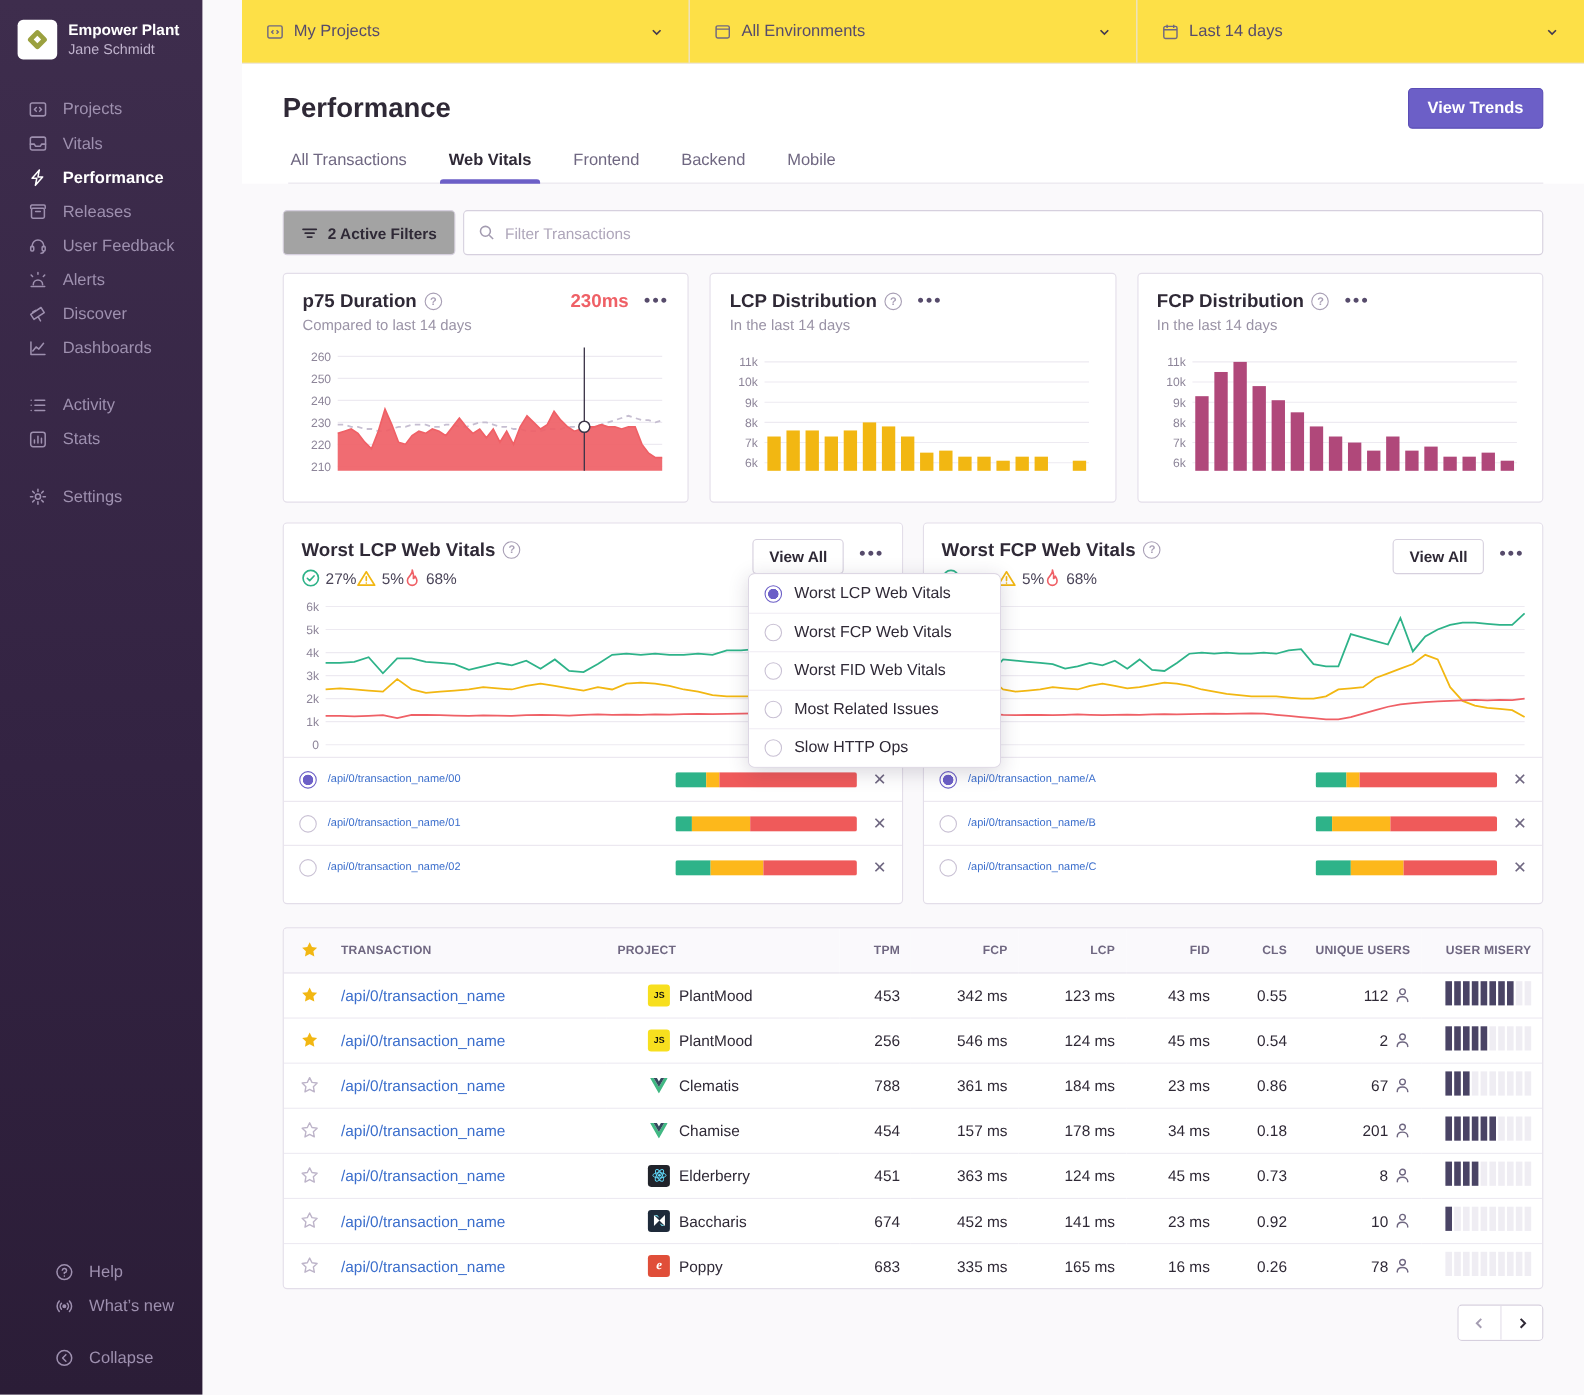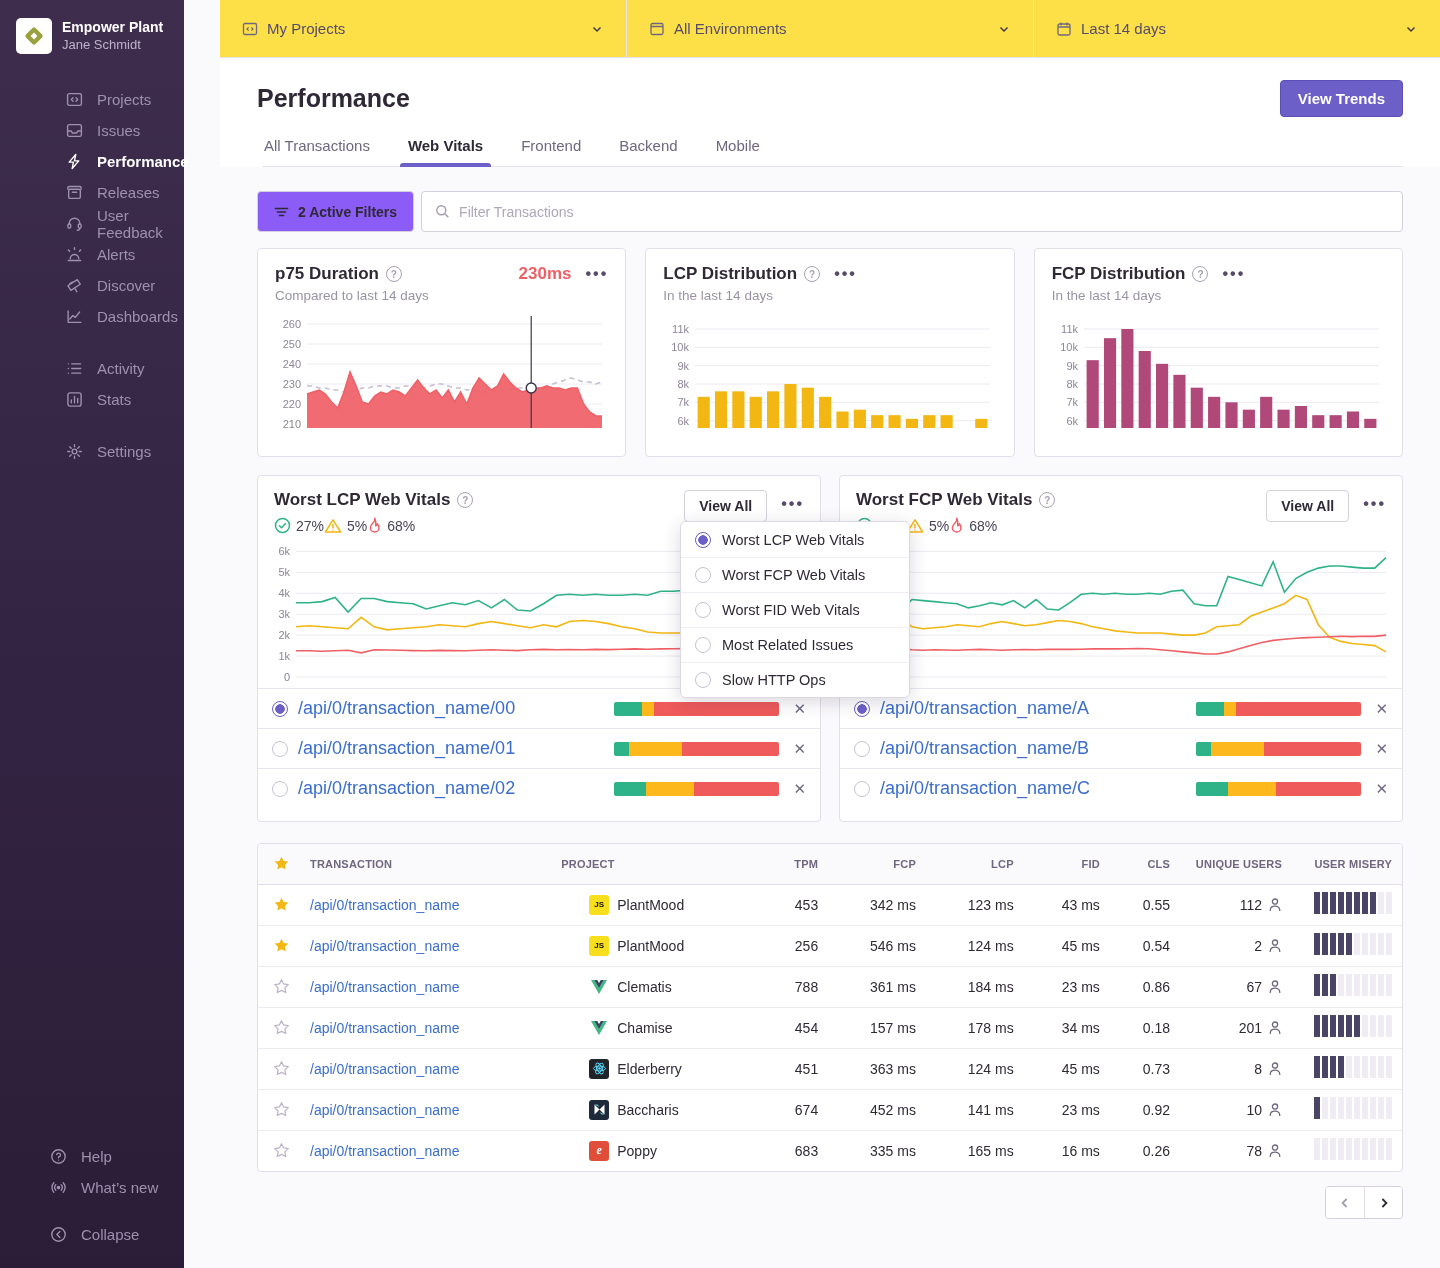--- a/index.html
+++ b/index.html
@@ -8,21 +8,21 @@
 
   
   .sidebar { position:absolute; left:0; top:0; width:184px; height:1268px;
     background:linear-gradient(180deg,#3E2D4D 0%,#332342 55%,#2B1D37 100%);
     display:flex; flex-direction:column; padding:14px 0 18px 0; }
   .org { display:flex; align-items:center; gap:10px; padding:4px 16px 0 16px; }
   .org-logo { width:36px; height:36px; background:#fff; border-radius:5px; display:flex; align-items:center; justify-content:center; }
   .org-name { color:#fff; font-weight:bold; font-size:14px; line-height:1.25; }
   .org-user { color:#BFB2CC; font-size:13px; line-height:1.25; }
   .nav { margin-top:30px; display:flex; flex-direction:column; }
-  .nav-group { display:flex; flex-direction:column; margin-bottom:21px;padding-left:40px; }
+  .nav-group { display:flex; flex-direction:column; margin-bottom:21px; }
   .nav-item { display:flex; align-items:center; gap:14px; height:31px; padding-left:26px;
     color:#9E90AF; font-size:15px; cursor:pointer; }
   .nav-item.active { color:#FFFFFF; font-weight:bold; }
   .nav-item svg { flex:0 0 auto; }
   .side-footer { margin-top:auto; display:flex; flex-direction:column;padding-left:24px; }
   .collapse-gap { height:16px; }
 
   
   .main { position:absolute; left:220px; top:0; width:1220px; height:1268px; background:#FAF9FB; }
   .topbar { height:58px; background:#fde047; border-bottom:1px solid #E7E3EC; display:flex; align-items:stretch; }
@@ -37,21 +37,21 @@
   .tabs { display:flex; gap:34px; margin-top:20px; border-bottom:1px solid #E7E3EC; margin-left:5px; }
   .tab { font-size:15px; color:#6F6781; padding:0 2px 12px 2px; cursor:pointer; position:relative; }
   .tab.active { color:#2F2936; font-weight:bold; }
   .tab.active::after { content:""; position:absolute; left:-6px; right:-6px; bottom:-1px; height:4px;
     background:#6C5FC7; border-radius:3px 3px 0 0; }
 
   .content { padding:24px 37px 0 37px; }
 
   
   .filter-row { display:flex; gap:7px; height:41px; }
-  .btn-filters { display:flex; align-items:center; gap:9px; background:#8b5cf6; border:1px solid #D6D0DE;
+  .btn-filters { display:flex; align-items:center; gap:9px; background:#a3a3a3; border:1px solid #D6D0DE;
     border-radius:4px; padding:0 16px; font-size:14px; font-weight:bold; color:#2F2936; cursor:pointer; }
   .search-box { flex:1; display:flex; align-items:center; gap:9px; background:#fff; border:1px solid #D6D0DE;
     border-radius:4px; padding:0 13px; }
   .search-box input { border:none; outline:none; flex:1; font-size:14px; color:#2F2936; font-family:inherit; }
   .search-box input::placeholder { color:#AEA6BA; }
 
   
   .card { background:#fff; border:1px solid #E3DEE9; border-radius:4px; }
   .cards-3 { display:grid; grid-template-columns:1fr 1fr 1fr; gap:19px; margin-top:16px; }
   .mini-card { height:209px; padding:15px 17px 8px 17px; }
@@ -70,21 +70,21 @@
   .v-head { display:flex; align-items:flex-start; padding:14px 16px 0 16px; }
   .v-titlewrap { flex:1; }
   .v-title { font-size:17px; font-weight:bold; color:#2F2936; display:flex; align-items:center; gap:7px; }
   .v-badges { display:flex; align-items:center; margin-top:7px; font-size:14px; color:#4A4458; }
   .v-badge { display:flex; align-items:center; gap:5px; }
   .btn-viewall { background:#fff; border:1px solid #D6D0DE; border-radius:4px; font-size:14px; font-weight:bold;
     color:#2F2936; padding:7px 14px; cursor:pointer; }
   .v-chart { height:146px; margin:2px 10px 0 6px; }
   .v-list { margin-top:6px; }
   .v-row { display:flex; align-items:center; height:40px; border-top:1px solid #EAE6EF; padding:0 14px 0 14px; }
-  .v-link { color:#3B6ECC; font-size:18px; margin-left:10px; flex:1; cursor:pointer; }
+  .v-link { color:#3B6ECC; font-size:10px; margin-left:10px; flex:1; cursor:pointer; }
   .seg-bar { width:165px; height:14px; border-radius:2px; overflow:hidden; display:flex; margin-right:14px; }
   .seg { height:100%; }
   .x-icon { color:#6F6781; font-size:15px; cursor:pointer; }
   .radio { width:16px; height:16px; border-radius:50%; border:1px solid #C9C1D4; background:#fff; flex:0 0 auto; }
   .radio.sel { border:1px solid #6C5FC7; background:radial-gradient(circle, #6C5FC7 0 4.5px, #fff 5px); }
 
   
   .dropdown { position:absolute; left:680px; top:521px; width:230px; background:#fff; border:1px solid #DDD7E4;
     border-radius:6px; box-shadow:0 4px 18px rgba(50,40,70,.18); z-index:20; overflow:hidden; }
   .dd-item { display:flex; align-items:center; gap:11px; height:35px; padding:0 14px; font-size:14.5px; color:#2F2936; cursor:pointer; background:#fff; }
@@ -146,21 +146,21 @@
           </span>
           <span>Projects</span>
         </div>
         <div class="nav-item">
           <span>
             <svg class="icon" width="17" height="17" viewBox="0 0 16 16" fill="none" stroke="currentColor" stroke-width="1.3" stroke-linecap="round" stroke-linejoin="round">
               <rect x="1.5" y="2.5" width="13" height="11" rx="1.5"></rect>
               <path d="M1.5 8.5h3.4l1 1.8h4.2l1-1.8h3.4"></path>
             </svg>
           </span>
-          <span>Issues</span>
+          <span>Vitals</span>
         </div>
         <div class="nav-item active">
           <span>
             <svg class="icon" width="17" height="17" viewBox="0 0 16 16" fill="none" stroke="currentColor" stroke-width="1.3" stroke-linecap="round" stroke-linejoin="round">
               <path d="M9.2 1.4 3 8.6h4l-1.2 6 6.2-7.2h-4z"></path>
             </svg>
           </span>
           <span>Performance</span>
         </div>
         <div class="nav-item">

